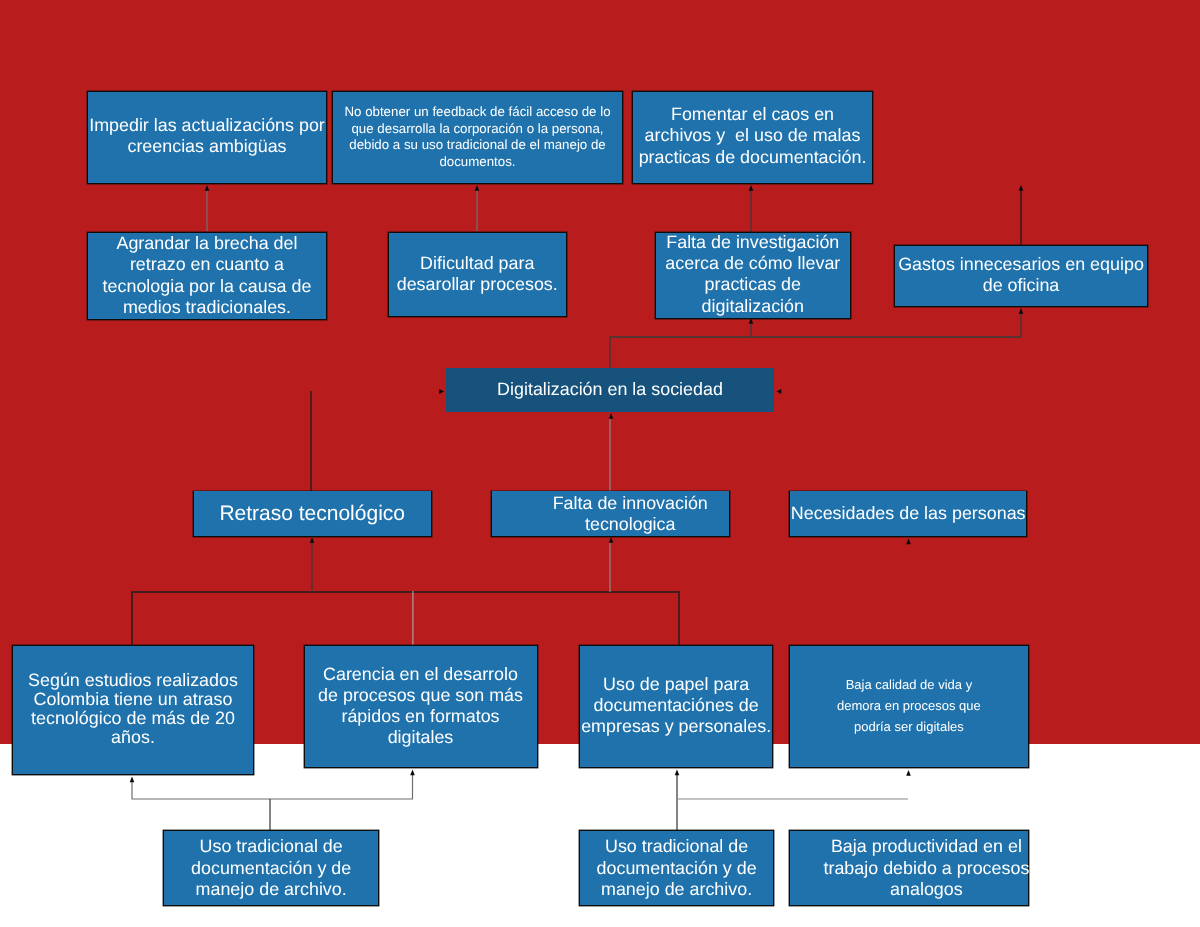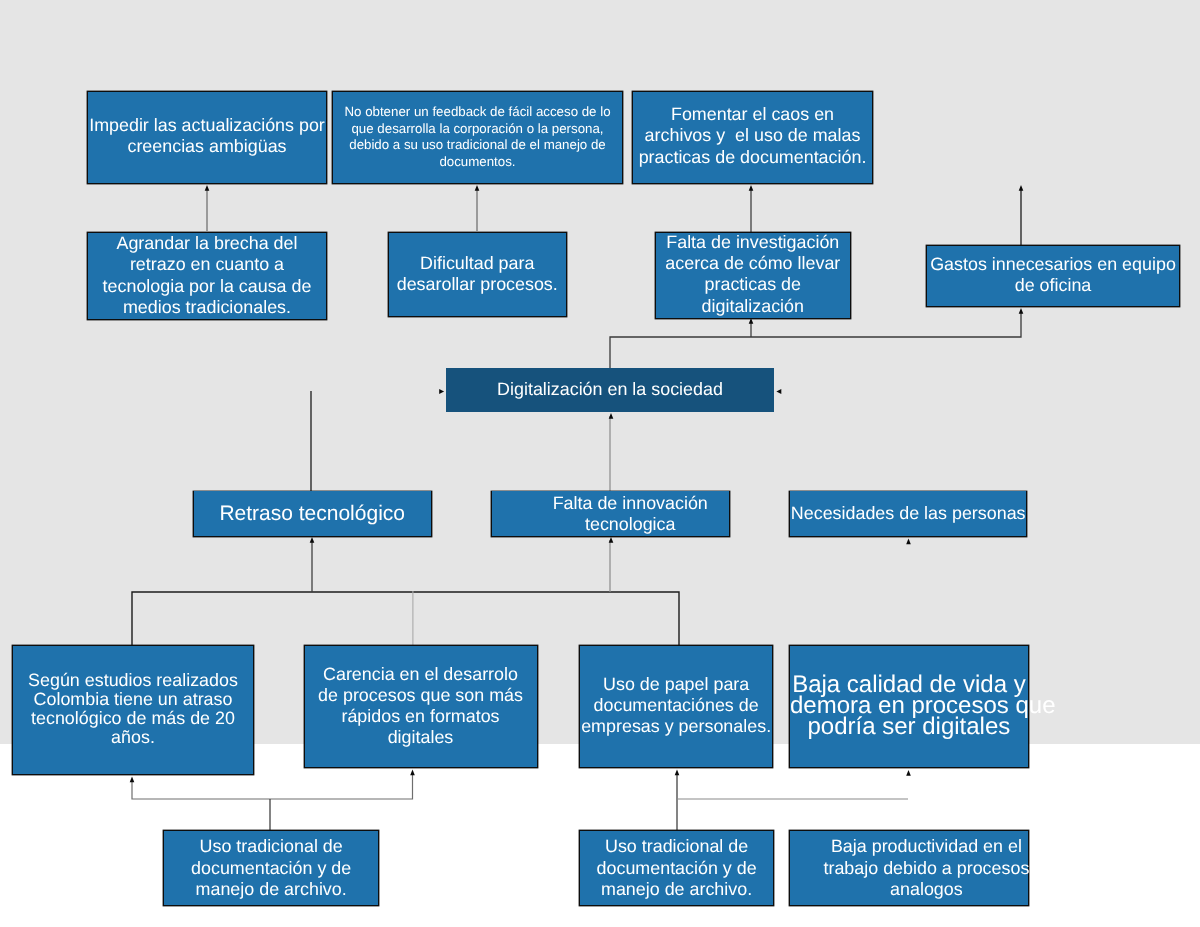--- a/index.html
+++ b/index.html
@@ -1,20 +1,20 @@
 <!DOCTYPE html>
 <html><head>
 <meta charset="utf-8">
 <title>Digitalizacion en la sociedad</title>
 <style>
   html,body{margin:0;padding:0;background:#ffffff;}
   body{width:1200px;height:927px;overflow:hidden;
        font-family:"Liberation Sans",sans-serif;
        -webkit-font-smoothing:antialiased;text-rendering:geometricPrecision;}
-  #canvas{position:relative;width:1200px;height:744px;background:#e5e5e5;}
+  #canvas{position:relative;width:1200px;height:744px;background:#b91c1c;}
   svg#wires{position:absolute;left:0;top:0;width:1200px;height:927px;}
   .box{position:absolute;box-sizing:border-box;display:flex;align-items:center;
        justify-content:center;text-align:center;color:#ffffff;background:#1f72ac;
        border:1px solid #0d0d0d;box-shadow:0 0 0 0.4px #0d0d0d;}
   .box > .lbl{display:block;width:100%;transform:translateZ(0);}
   .ln{display:block;white-space:pre;}
   .box.center{background:#16527c;border:none;box-shadow:none;}
   .box.flat-top{border-top:none;}
 </style>
 </head>
@@ -91,21 +91,21 @@
       </span>
     </div>
 <div class="box" style="left:654.6px;top:232px;width:196.4px;height:87px;">
       <span class="lbl" style="font-size:17.9px;line-height:21.3px;position:relative;top:-1.2px;">
         <span class="ln">Falta de investigación</span>
         <span class="ln">acerca de cómo llevar</span>
         <span class="ln">practicas de</span>
         <span class="ln">digitalización</span>
       </span>
     </div>
-<div class="box" style="left:894px;top:245px;width:254px;height:62px;margin-left:32px;">
+<div class="box" style="left:894px;top:245px;width:254px;height:62px;">
       <span class="lbl" style="font-size:17.9px;line-height:21.2px;position:relative;top:-1.2px;">
         <span class="ln">Gastos innecesarios en equipo</span>
         <span class="ln">de oficina</span>
       </span>
     </div>
 <div class="box center" style="left:446px;top:368px;width:328px;height:44px;">
       <span class="lbl" style="font-size:17.9px;line-height:21.2px;position:relative;top:-0.3px;">
         <span class="ln">Digitalización en la sociedad</span>
       </span>
     </div>
@@ -142,21 +142,21 @@
       </span>
     </div>
 <div class="box" style="left:578.8px;top:644.8px;width:194.7px;height:123.2px;">
       <span class="lbl" style="font-size:17.9px;line-height:21.1px;position:relative;top:-1px;">
         <span class="ln">Uso de papel para</span>
         <span class="ln">documentaciónes de</span>
         <span class="ln">empresas y personales.</span>
       </span>
     </div>
 <div class="box" style="left:789px;top:644.8px;width:239.8px;height:123.2px;">
-      <span class="lbl" style="font-size:24px;line-height:21.1px;position:relative;top:-1px;">
+      <span class="lbl" style="font-size:13px;line-height:21.1px;position:relative;top:-1px;">
         <span class="ln">Baja calidad de vida y</span>
         <span class="ln">demora en procesos que</span>
         <span class="ln">podría ser digitales</span>
       </span>
     </div>
 <div class="box" style="left:163px;top:830.3px;width:216.3px;height:76px;">
       <span class="lbl" style="font-size:17.9px;line-height:21.2px;position:relative;top:-0.1px;">
         <span class="ln">Uso tradicional de</span>
         <span class="ln">documentación y de</span>
         <span class="ln">manejo de archivo.</span>

